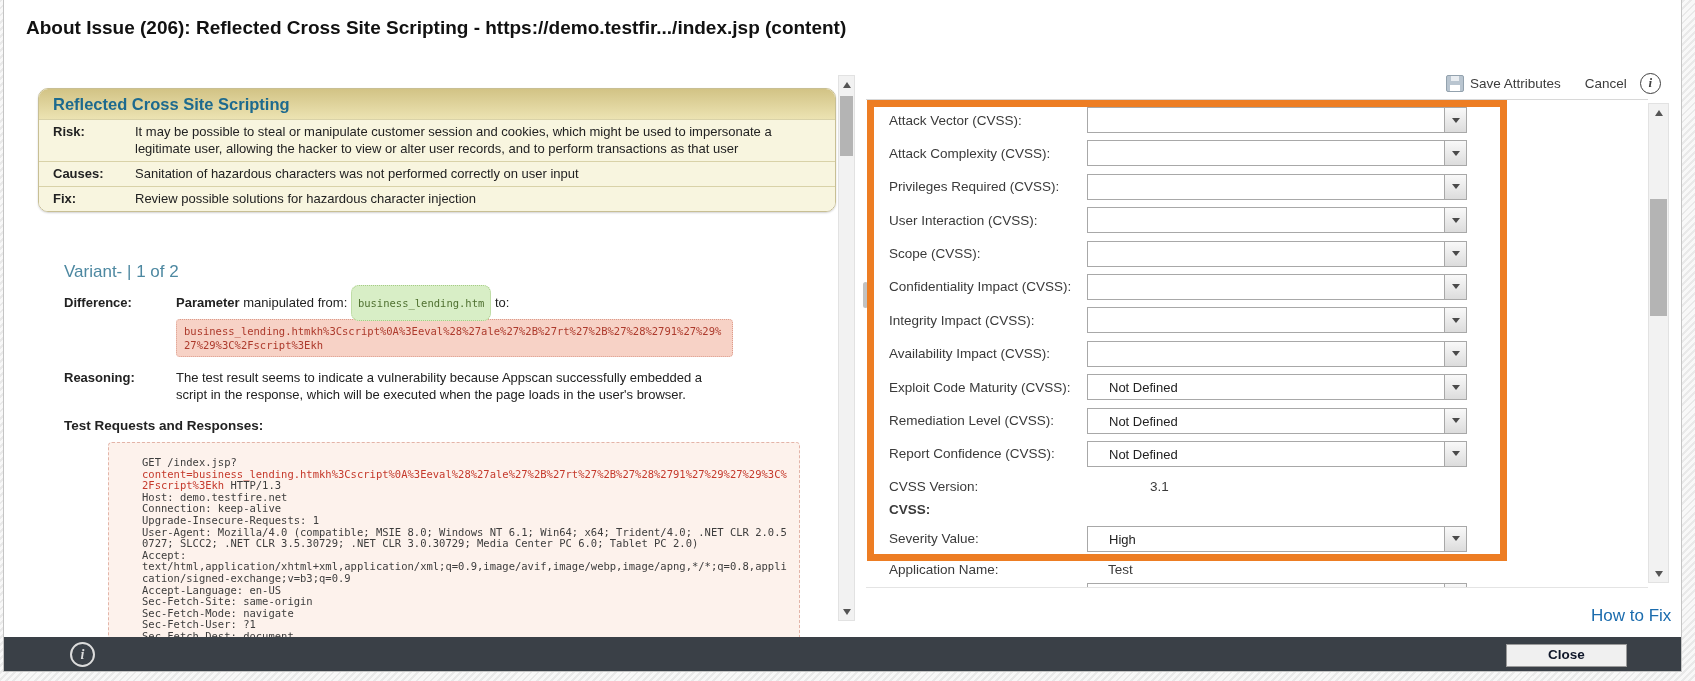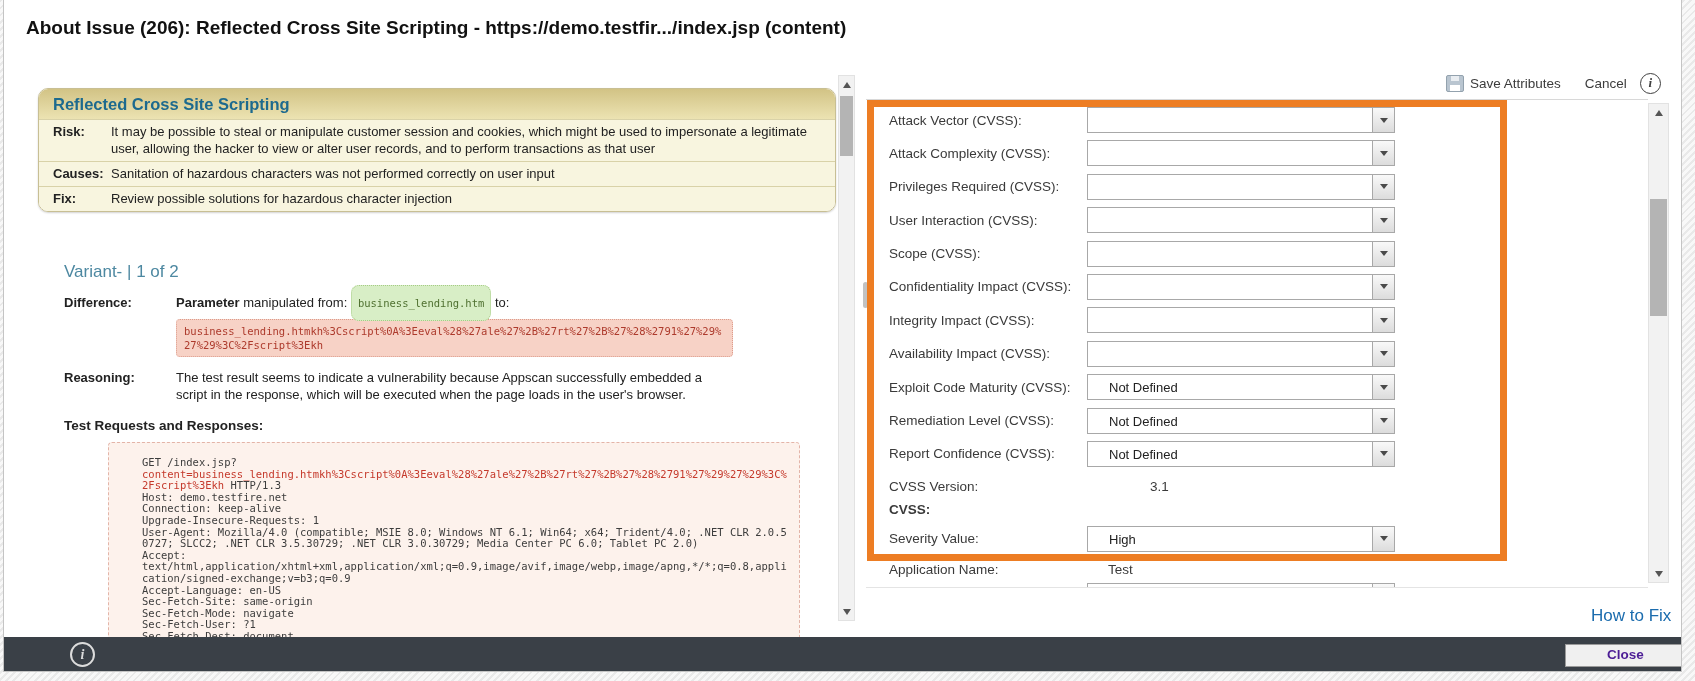--- a/index.html
+++ b/index.html
@@ -9,21 +9,21 @@
     border:1px solid #c4c4c4;border-top:none;box-sizing:border-box;overflow:hidden;}
   .win-title{position:absolute;left:22px;top:17px;font-size:19px;font-weight:bold;color:#111;}
 
   
   .issue-content{position:absolute;left:30px;top:75px;width:806px;height:562px;overflow:hidden;}
   .issue-box{margin:13px 0 0 4px;width:798px;border:1px solid #c8bf94;border-radius:10px;
     overflow:hidden;box-shadow:0 1px 2px rgba(0,0,0,.18);box-sizing:border-box;}
   .issue-box-title{background:linear-gradient(#d2c385,#ece3b2);padding:6px 14px 5px;
     color:#1d6a8e;font-size:16.5px;font-weight:bold;}
   .issue-row{display:flex;background:#f8f5df;border-top:1px solid #d9d2a8;
-    padding:3px 10px 4px 14px;font-size:13px;line-height:17px;color:#222;}
+    padding:3px 10px 4px 14px;font-size:13px;line-height:17px;color:#222;gap:24px;}
   .issue-row-label{font-weight:bold;width:58px;flex:none;}
   .issue-row-text{flex:1;}
   .variant-title{margin:50px 0 0 30px;color:#4d88a1;font-size:17px;}
   .kv{display:flex;margin:12px 0 0 30px;font-size:13px;line-height:17px;color:#222;}
   .kv-label{width:112px;flex:none;font-weight:bold;}
   .kv-content{width:552px;}
   .mono-pill{font-family:"DejaVu Sans Mono",monospace;font-size:10.5px;
     background:#d8eec6;border:1px dotted #a6cc86;border-radius:8px;padding:11px 6px;color:#4f7030;}
   .diff-red{margin-top:7px;width:557px;box-sizing:border-box;background:#f7d2c6;
     border:1px dotted #dc9c8c;border-radius:4px;padding:4px 7px;
@@ -60,38 +60,38 @@
   .attr-viewport{position:absolute;left:862px;top:99px;width:782px;height:489px;overflow:hidden;
     border-top:1px solid #d8d8d8;border-bottom:1px solid #e4e4e4;box-sizing:border-box;padding-top:7px;}
   .frow{display:flex;align-items:center;margin-left:23px;}
   .frow.dd{height:26px;margin-bottom:7.4px;}
   .frow.s-first{height:20px;margin-top:10px;margin-bottom:0;gap:42px;}
   .frow.s-mid{height:20px;margin-top:3px;margin-bottom:0;font-weight:bold;}
   .frow.dd-sev{height:26px;margin-top:6px;margin-bottom:0;}
   .frow.s-app{height:20px;margin-top:8px;margin-bottom:0;}
   .frow.dd-clip{height:26px;margin-top:3px;margin-bottom:0;}
   .flabel{width:198px;flex:none;font-size:13.5px;color:#3a3a3a;}
-  .fctrl{width:308px;flex:none;}
+  .fctrl{width:380px;flex:none;}
   .dropdown{display:flex;height:26px;border:1px solid #a8a8a8;background:#fff;box-sizing:border-box;}
   .dd-value{flex:1;font-size:13px;color:#222;padding:5px 0 0 21px;overflow:hidden;white-space:nowrap;}
   .dd-btn{width:21px;flex:none;border-left:1px solid #a8a8a8;background:linear-gradient(#f9f9f9,#dcdcdc);
     display:flex;align-items:center;justify-content:center;}
   .dd-tri{width:0;height:0;border-left:4.5px solid transparent;border-right:4.5px solid transparent;border-top:5.5px solid #4a4a4a;}
   .static-value{font-size:13.5px;color:#3a3a3a;padding-left:21px;}
   .orange-box{position:absolute;left:863px;top:100px;width:640px;height:461px;
     border:7px solid #ED7D23;box-sizing:border-box;pointer-events:none;z-index:5;}
   .howtofix{position:absolute;left:1587px;top:606px;font-size:17px;color:#1b6cae;cursor:pointer;}
 
   
   .footer{position:absolute;left:0;right:0;top:637px;height:35px;background:#3a4047;z-index:6;}
   .footer-info{position:absolute;left:66px;top:5px;width:25px;height:25px;border:2px solid #dcdcdc;
     border-radius:50%;box-sizing:border-box;display:flex;align-items:center;justify-content:center;
     font-family:"Liberation Serif",serif;font-style:italic;font-weight:bold;font-size:14px;color:#dcdcdc;}
-  .close-btn{position:absolute;left:1561px;top:7px;width:121px;height:23px;background:#f0f0f0;
-    border:1px solid #9a9a9a;box-sizing:border-box;font-size:13.5px;font-weight:bold;color:#4c1d95;
+  .close-btn{position:absolute;left:1502px;top:7px;width:121px;height:23px;background:#f0f0f0;
+    border:1px solid #9a9a9a;box-sizing:border-box;font-size:13.5px;font-weight:bold;color:#0f172a;
     text-align:center;line-height:20px;cursor:pointer;}
 </style>
 </head>
 <body>
 
 <div class="dialog">
 
   <div class="win-title">About Issue (206): Reflected Cross Site Scripting - https://demo.testfir.../index.jsp (content)</div>
 
   <div class="issue-content">

